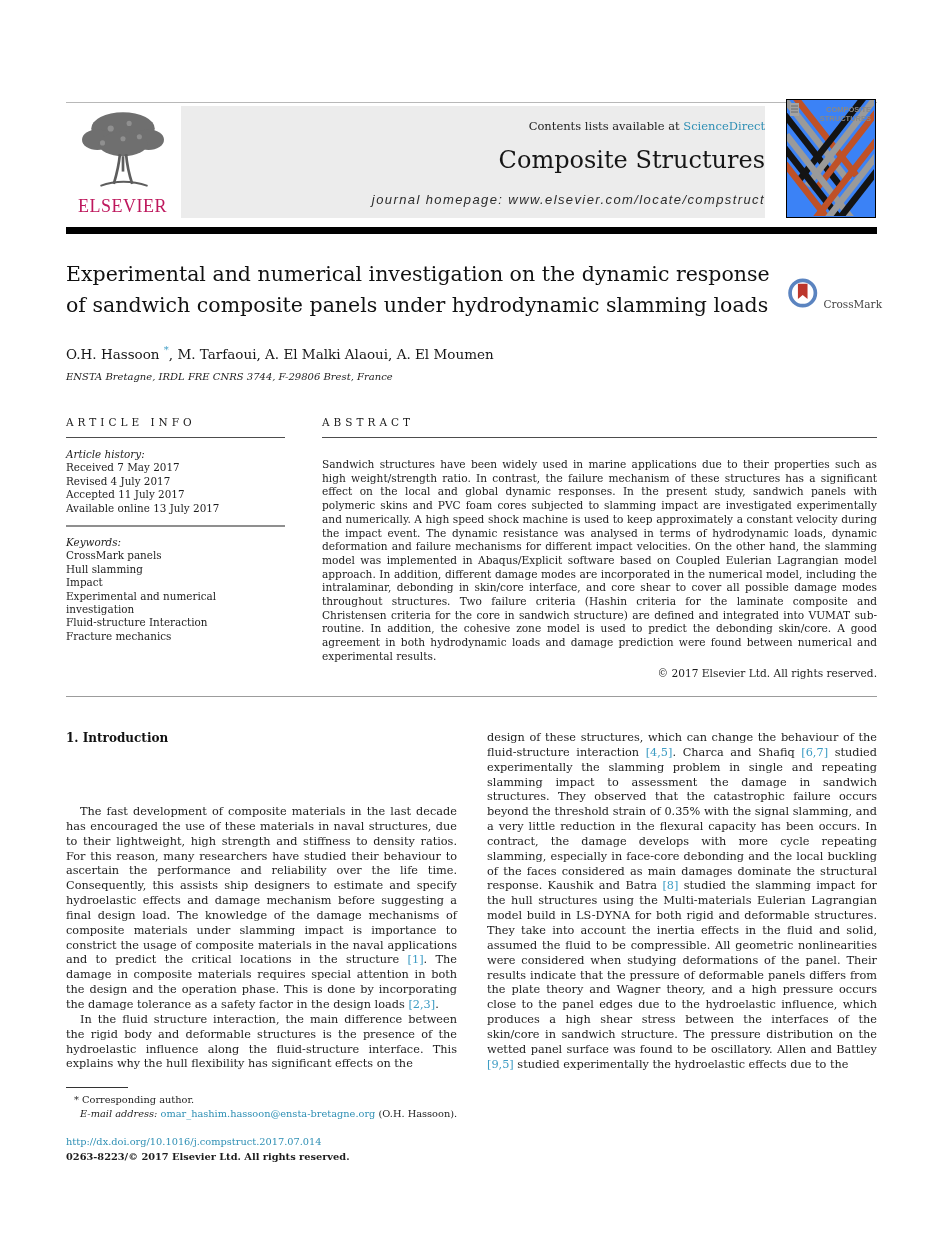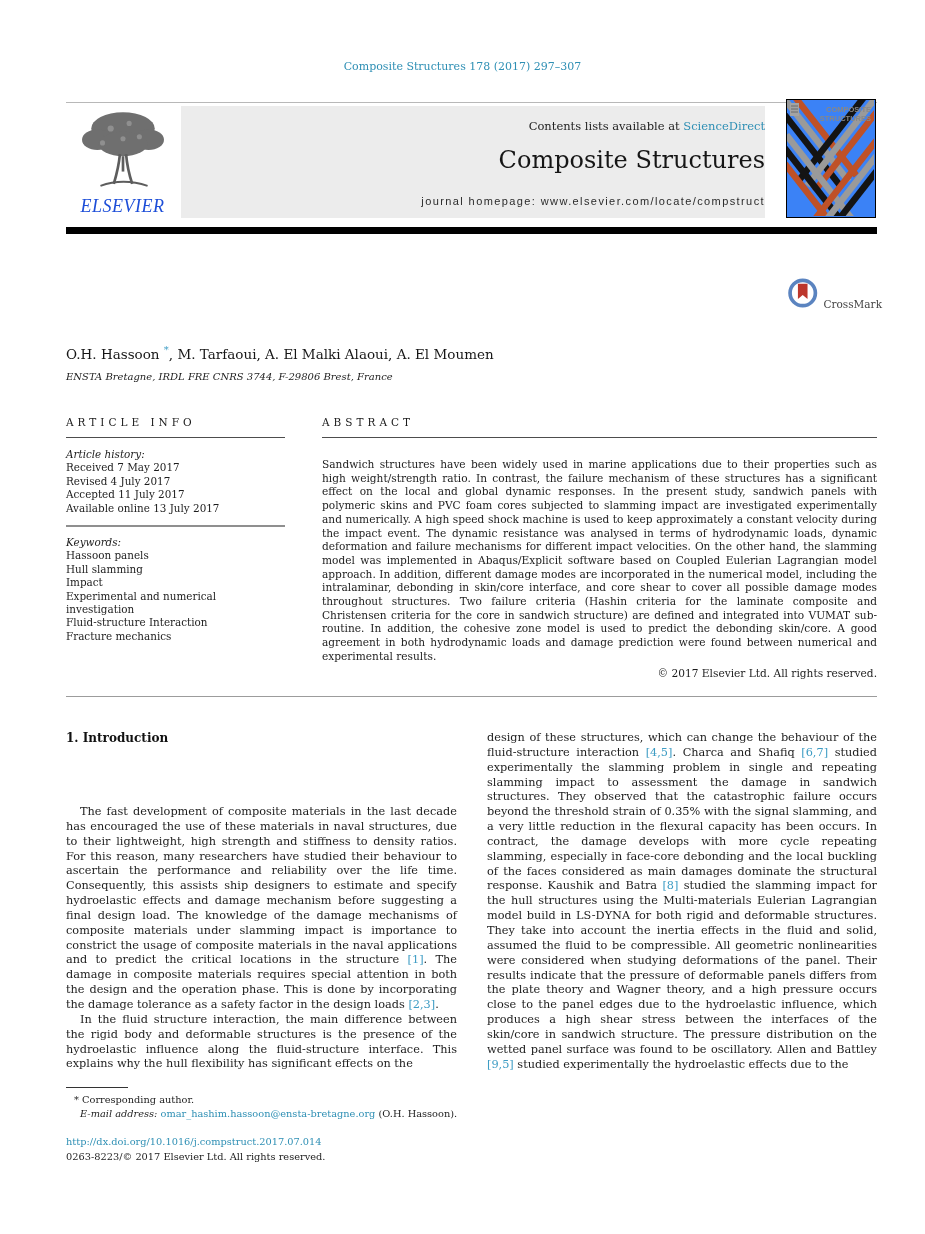--- a/index.html
+++ b/index.html
@@ -4,28 +4,28 @@
 <style>
   html,body{margin:0;padding:0;background:#ffffff;}
   .page{position:relative;width:925px;height:1234px;background:#fff;overflow:hidden;
         font-family:"DejaVu Serif","Liberation Serif",serif;color:#1c1c1c;}
   .abs{position:absolute;}
 
   
   .citation{top:60px;left:0;width:925px;text-align:center;font-size:11px;color:#2e8fb4;}
   .toprule{top:102px;left:66px;width:811px;height:1px;background:#b8b8b8;}
   .elsevier-box{top:106px;left:66px;width:113px;height:112px;background:#fff;text-align:center;}
-  .elsevier-word{display:block;margin-top:2px;font-size:18px;letter-spacing:.5px;color:#1d4ed8;
-                 font-family:"Liberation Serif",serif;font-style:italic;}
+  .elsevier-word{display:block;margin-top:2px;font-size:18px;letter-spacing:.5px;color:#be185d;
+                 font-family:"Liberation Serif",serif;}
   .band{top:106px;left:181px;width:584px;height:112px;background:#ececec;text-align:right;}
   .contents-line{margin-top:13px;font-size:11.5px;color:#222;}
   .sd-link{color:#2e8fb4;}
   .journal-title{margin-top:13px;font-size:24px;color:#161616;}
-  .homepage-line{position:absolute;bottom:11px;left:0;width:100%;font-size:11px;letter-spacing:1.4px;
-                 color:#2b2b2b;font-family:"Liberation Sans",sans-serif;}
+  .homepage-line{position:absolute;bottom:11px;left:0;width:100%;font-size:13px;letter-spacing:1.4px;
+                 color:#2b2b2b;font-family:"Liberation Sans",sans-serif;font-style:italic;}
   .cover{top:99px;left:786px;width:90px;height:119px;border:1.5px solid #000;background:#3b82f6;box-sizing:border-box;overflow:hidden;}
   .blackbar{top:227px;left:66px;width:811px;height:7px;background:#000;}
 
   
   .title{top:259px;left:66px;width:716px;font-size:20.5px;line-height:30.5px;color:#111;}
   .crossmark{top:276px;left:787px;width:95px;display:flex;align-items:flex-end;gap:5px;}
   .crossmark-label{font-size:10.5px;color:#444;}
   .authors{top:344px;left:66px;width:740px;font-size:13.5px;color:#161616;}
   .author-mark{color:#3d9cc4;font-size:10px;vertical-align:super;}
   .affiliation{top:371px;left:66px;width:740px;font-size:10px;font-style:italic;color:#222;}
@@ -51,28 +51,27 @@
   .col1 .para{text-indent:14px;}
   .col2 .para{text-indent:0;}
   .cite{color:#3d9cc4;}
 
   
   .fn-rule{top:1087px;left:66px;width:62px;height:1px;background:#333;}
   .fn1{top:1094px;left:74px;width:420px;font-size:9.8px;color:#1c1c1c;}
   .fn2{top:1108px;left:80px;width:440px;font-size:9.8px;color:#1c1c1c;}
   .teal{color:#2e8fb4;}
   .doi{top:1136px;left:66px;width:500px;font-size:9.8px;color:#2e8fb4;}
-  .rights{top:1151px;left:66px;width:500px;font-size:9.8px;color:#1c1c1c;}
+  .rights{top:1151px;left:66px;width:500px;font-size:9.8px;color:#1c1c1c;font-weight:bold;}
 </style>
 </head>
 <body>
 
 <div class="page">
 
-  <div class="abs citation">Composite Structures 178 (2017) 297–307</div>
   <div class="abs toprule"></div>
 
   <div class="abs elsevier-box">
     <svg width="104" height="84" viewBox="0 0 100 82">
       <g fill="#6f6f6f">
         <ellipse cx="50" cy="22" rx="31" ry="16"></ellipse>
         <ellipse cx="25" cy="33" rx="15" ry="10"></ellipse>
         <ellipse cx="75" cy="33" rx="15" ry="10"></ellipse>
         <ellipse cx="50" cy="37" rx="24" ry="12"></ellipse>
       </g>
@@ -125,20 +124,21 @@
       </g>
       <rect x="3" y="3" width="9" height="13" fill="#a3a3a3"></rect>
       <path d="M4 6 h7 M4 9 h7 M4 12 h7" stroke="#6b6b6b" stroke-width="1" fill="none"></path>
       <text x="84" y="12" text-anchor="end" font-size="7.5" fill="#878787" font-family="Liberation Sans, sans-serif" font-weight="600">COMPOSITE</text>
       <text x="84" y="21" text-anchor="end" font-size="7.5" fill="#878787" font-family="Liberation Sans, sans-serif" font-weight="600">STRUCTURES</text>
     </svg>
   </div>
 
   <div class="abs blackbar"></div>
 
+  <div class="abs title">Experimental and numerical investigation on the dynamic response of sandwich composite panels under hydrodynamic slamming loads</div>
 
   <div class="abs crossmark">
     <svg width="34" height="34" viewBox="0 0 36 36">
       <circle cx="18" cy="18" r="14.5" fill="#ffffff" stroke="#5b84c0" stroke-width="4.2"></circle>
       <path d="M12.5 7.5 h11 v17.5 l-5.5 -4.8 -5.5 4.8 z" fill="#bc362c"></path>
     </svg>
     <span class="crossmark-label">CrossMark</span>
   </div>
 
   <div class="abs authors"><span>O.H. Hassoon</span> <span class="author-mark">*</span><span>, M. Tarfaoui, A. El Malki Alaoui, A. El Moumen</span></div>
@@ -150,21 +150,21 @@
     <div class="small ital">Article history:</div>
     <div class="small">
         <div>Received 7 May 2017</div>
         <div>Revised 4 July 2017</div>
         <div>Accepted 11 July 2017</div>
         <div>Available online 13 July 2017</div>
       </div>
     <div class="kw-divider"></div>
     <div class="small ital">Keywords:</div>
     <div class="small">
-        <div>Hassoon panels</div>
+        <div>CrossMark panels</div>
         <div>Hull slamming</div>
         <div>Impact</div>
         <div>Experimental and numerical investigation</div>
         <div>Fluid-structure Interaction</div>
         <div>Fracture mechanics</div>
       </div>
   </div>
 
   <div class="abs abs-col">
     <div class="sec-head">ABSTRACT</div>

